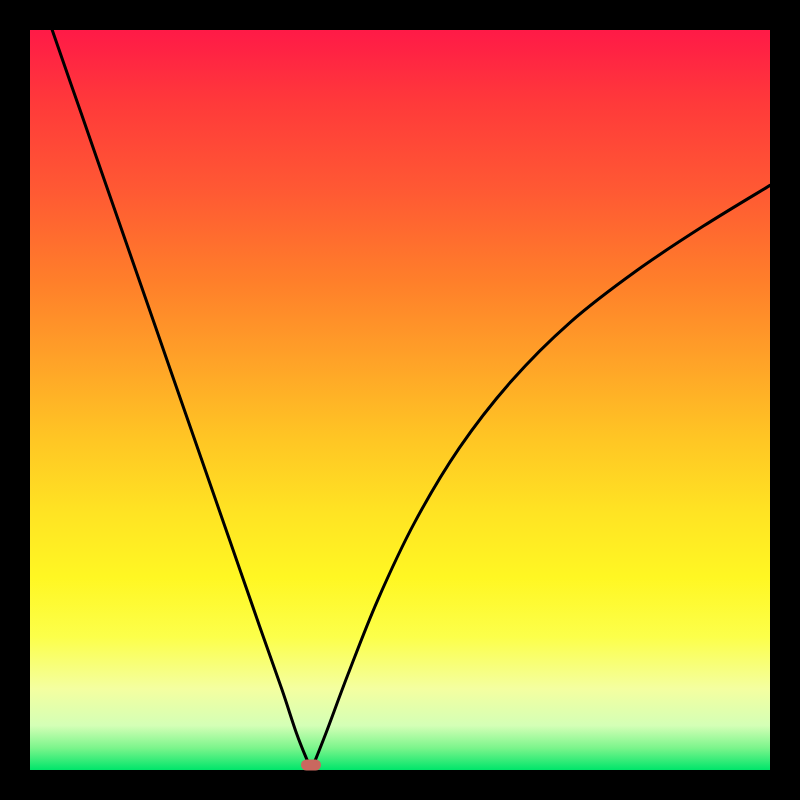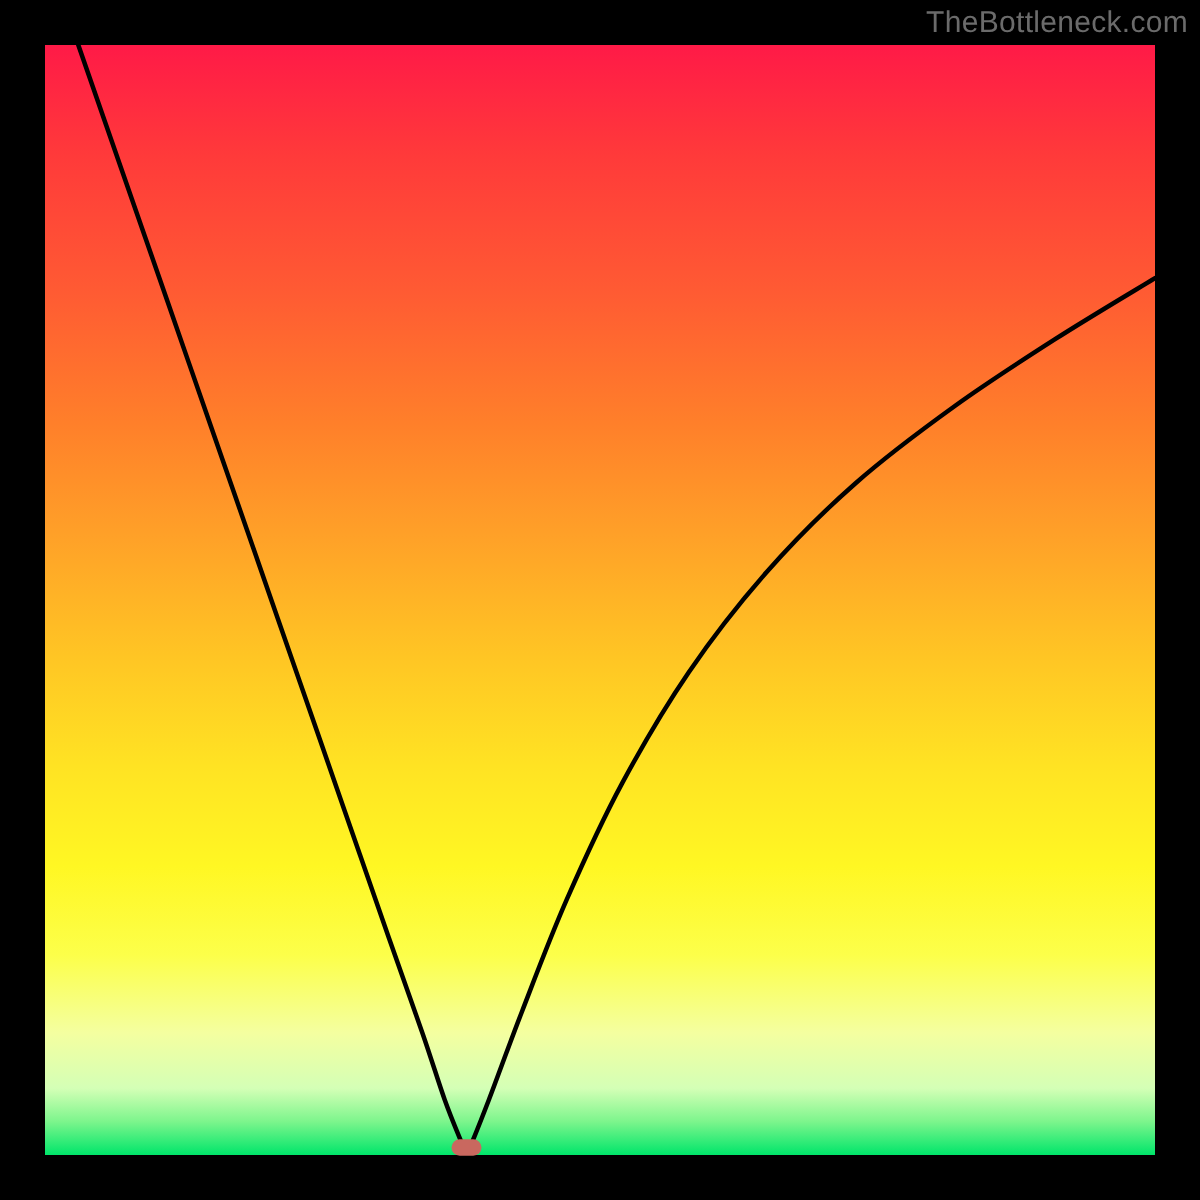--- a/index.html
+++ b/index.html
@@ -69,14 +69,13 @@
 
 <div class="frame">
 
   <div class="plot">
     <svg class="curve" viewBox="0 0 740 740" preserveAspectRatio="none">
       <path id="curve-path" fill="none" stroke="#000" stroke-width="3" stroke-linecap="round" stroke-linejoin="round" d="M 22.2 0.0 C 27.1 14.2 41.9 56.7 51.8 85.1 C 61.7 113.5 71.5 141.8 81.4 170.2 C 91.3 198.6 101.1 226.9 111.0 255.3 C 120.9 283.7 130.7 312.0 140.6 340.4 C 150.5 368.8 160.3 397.1 170.2 425.5 C 180.1 453.9 189.9 482.2 199.8 510.6 C 209.7 539.0 220.8 571.0 229.4 595.7 C 238.0 620.4 245.4 640.7 251.6 658.6 C 257.8 676.5 262.1 690.9 266.4 703.0 C 270.7 715.1 275.0 725.0 277.5 731.1 C 280.0 737.3 280.0 740.0 281.2 740.0 C 282.4 740.0 282.4 737.3 284.9 731.1 C 287.4 725.0 290.4 717.6 296.0 703.0 C 301.6 688.4 309.6 666.0 318.2 643.8 C 326.8 621.6 336.7 595.1 347.8 569.8 C 358.9 544.5 371.2 517.4 384.8 492.1 C 398.4 466.8 413.2 441.5 429.2 418.1 C 445.2 394.7 462.5 372.5 481.0 351.5 C 499.5 330.5 519.2 310.8 540.2 292.3 C 561.2 273.8 584.6 256.5 606.8 240.5 C 629.0 224.5 651.2 210.3 673.4 196.1 C 695.6 181.9 728.9 162.2 740.0 155.4"></path>
     </svg>
     <div id="marker" class="marker" style="left: 281.2px; top: 734.82px;"></div>
   </div>
 
-  <div class="watermark">TheBottleneck.com</div>
 </div>
 
 </body></html>

